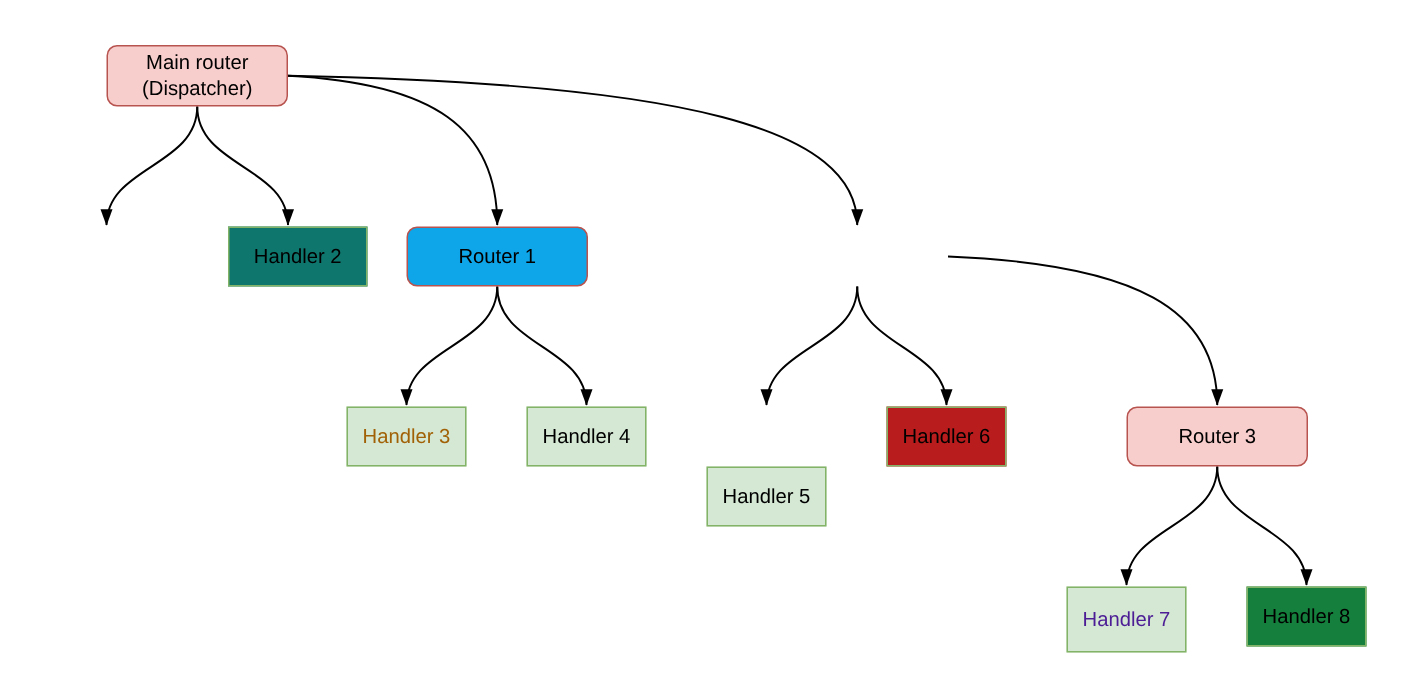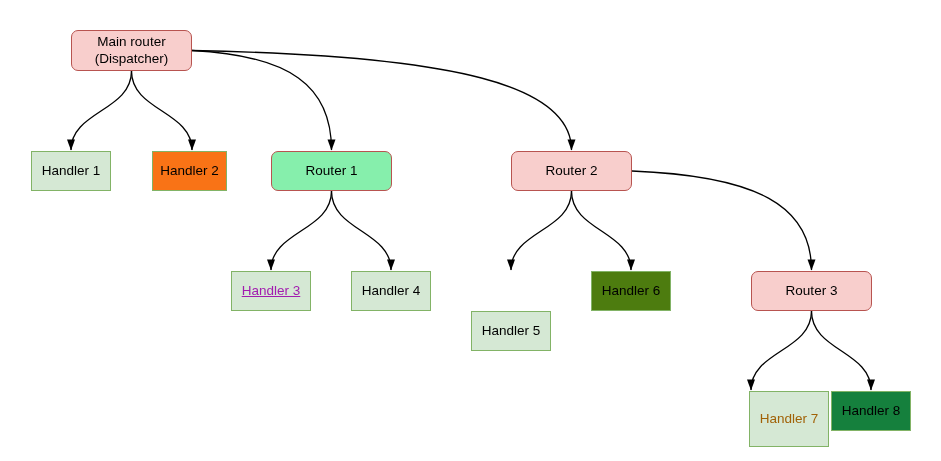--- a/index.html
+++ b/index.html
@@ -53,24 +53,22 @@
       <path d="M 331.5 191 C 331.5 231, 271 231, 271 270" fill="none" stroke="#000000" stroke-width="1.3" marker-end="url(#arrowhead)"></path>
       <path d="M 331.5 191 C 331.5 231, 391 231, 391 270" fill="none" stroke="#000000" stroke-width="1.3" marker-end="url(#arrowhead)"></path>
       <path d="M 571.5 191 C 571.5 231, 511 231, 511 270" fill="none" stroke="#000000" stroke-width="1.3" marker-end="url(#arrowhead)"></path>
       <path d="M 571.5 191 C 571.5 231, 631 231, 631 270" fill="none" stroke="#000000" stroke-width="1.3" marker-end="url(#arrowhead)"></path>
       <path d="M 632 171 C 757.65 176, 811.5 206, 811.5 270" fill="none" stroke="#000000" stroke-width="1.3" marker-end="url(#arrowhead)"></path>
       <path d="M 811.5 311 C 811.5 351, 751 351, 751 390" fill="none" stroke="#000000" stroke-width="1.3" marker-end="url(#arrowhead)"></path>
       <path d="M 811.5 311 C 811.5 351, 871 351, 871 390" fill="none" stroke="#000000" stroke-width="1.3" marker-end="url(#arrowhead)"></path>
     </svg>
 <div class="node router" style="left: 71px; top: 30px; width: 121px; height: 41px; color: rgb(0, 0, 0); background: rgb(248, 206, 204); border: 1px solid rgb(184, 84, 80);"><span>Main router
 (Dispatcher)</span></div>
-    <div class="node handler" style="left: 31px; top: 151px; width: 80px; height: 40px; color: rgb(0, 0, 0); background: rgb(213, 232, 212); border: 1px solid rgb(130, 179, 102);"><span>Handler 1</span></div>
-    <div class="node handler" style="left: 152px; top: 151px; width: 75px; height: 40px; color: rgb(0, 0, 0); background: #f97316; border: 1px solid rgb(130, 179, 102); text-align: center;"><span>Handler 2</span></div>
-    <div class="node router" style="left: 271px; top: 151px; width: 121px; height: 40px; color: rgb(0, 0, 0); background: #86efac; border: 1px solid rgb(184, 84, 80);"><span>Router 1</span></div>
-    <div class="node router" style="left: 511px; top: 151px; width: 121px; height: 40px; color: rgb(0, 0, 0); background: rgb(248, 206, 204); border: 1px solid rgb(184, 84, 80);"><span>Router 2</span></div>
-    <div class="node handler" style="left: 231px; top: 271px; width: 80px; height: 40px; color: #a21caf; background: rgb(213, 232, 212); border: 1px solid rgb(130, 179, 102); text-decoration: underline;"><span>Handler 3</span></div>
+    <div class="node handler" style="left: 152px; top: 151px; width: 93px; height: 40px; color: rgb(0, 0, 0); background: #0f766e; border: 1px solid rgb(130, 179, 102); text-align: center;"><span>Handler 2</span></div>
+    <div class="node router" style="left: 271px; top: 151px; width: 121px; height: 40px; color: rgb(0, 0, 0); background: #0ea5e9; border: 1px solid rgb(184, 84, 80);"><span>Router 1</span></div>
+    <div class="node handler" style="left: 231px; top: 271px; width: 80px; height: 40px; color: #a16207; background: rgb(213, 232, 212); border: 1px solid rgb(130, 179, 102);"><span>Handler 3</span></div>
     <div class="node handler" style="left: 351px; top: 271px; width: 80px; height: 40px; color: rgb(0, 0, 0); background: rgb(213, 232, 212); border: 1px solid rgb(130, 179, 102); align-items: center;"><span>Handler 4</span></div>
     <div class="node handler" style="left: 471px; top: 271px; width: 80px; height: 40px; color: rgb(0, 0, 0); background: rgb(213, 232, 212); border: 1px solid rgb(130, 179, 102); margin-top: 40px;"><span>Handler 5</span></div>
-    <div class="node handler" style="left: 591px; top: 271px; width: 80px; height: 40px; color: rgb(0, 0, 0); background: #4d7c0f; border: 1px solid rgb(130, 179, 102);"><span>Handler 6</span></div>
+    <div class="node handler" style="left: 591px; top: 271px; width: 80px; height: 40px; color: rgb(0, 0, 0); background: #b91c1c; border: 1px solid rgb(130, 179, 102);"><span>Handler 6</span></div>
     <div class="node router" style="left: 751px; top: 271px; width: 121px; height: 40px; color: rgb(0, 0, 0); background: rgb(248, 206, 204); border: 1px solid rgb(184, 84, 80);"><span>Router 3</span></div>
-    <div class="node handler" style="left: 711px; top: 391px; width: 80px; height: 56px; color: #a16207; background: rgb(213, 232, 212); border: 1px solid rgb(130, 179, 102); margin-left: 38px;"><span>Handler 7</span></div>
+    <div class="node handler" style="left: 711px; top: 391px; width: 80px; height: 44px; color: #4c1d95; background: rgb(213, 232, 212); border: 1px solid rgb(130, 179, 102);"><span>Handler 7</span></div>
     <div class="node handler" style="left: 831px; top: 391px; width: 80px; height: 40px; color: rgb(0, 0, 0); background: #15803d; border: 1px solid rgb(130, 179, 102);"><span>Handler 8</span></div>
   </div>
 
 </body></html>

